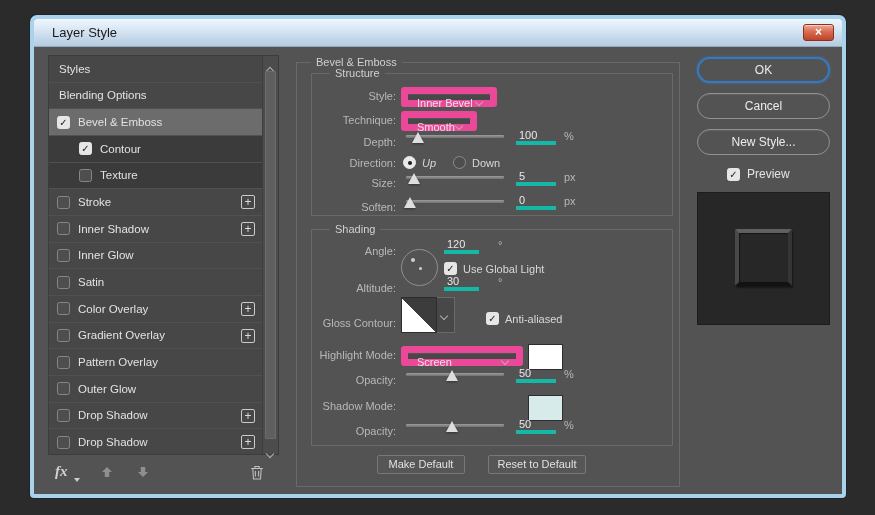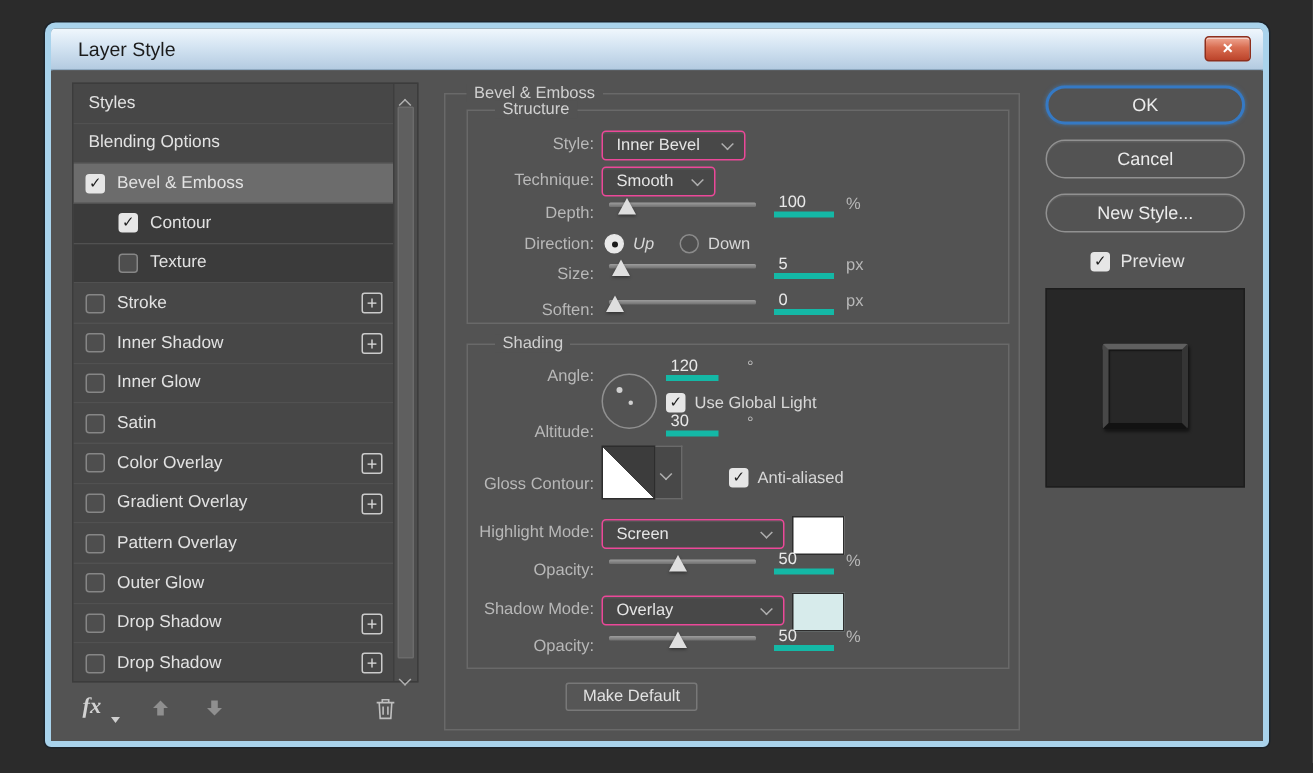--- a/index.html
+++ b/index.html
@@ -79,21 +79,21 @@
     border:1px solid #696969; }
   .legend { position:absolute; top:-7px; font-size:11px; color:#d0d0d0;
     background:#535353; padding:0 5px; }
   .fieldset { position:absolute; border:1px solid #696969; }
   .fs-structure { left:14px; top:10px; width:362px; height:143px; }
   .fs-shading  { left:14px; top:166px; width:362px; height:217px;text-align:center; }
 
   .flabel { position:absolute; left:5px; width:94px; text-align:right;
     color:#b8b8b8; font-size:11px; }
   .dd { position:absolute; height:20px; background:#484848;
-    border:1px solid #ec4899; border-radius:3px;
+    border:7px solid #ec4899; border-radius:3px;
     box-shadow:inset 0 1px 0 rgba(255,255,255,.07);
     color:#e5e5e5; font-size:11px; line-height:18px; padding-left:9px; cursor:pointer; }
   .dd .chev { position:absolute; right:8px; top:5px; }
   .slider { position:absolute; width:98px; height:14px; cursor:pointer; }
   .slider .track { position:absolute; left:0; right:0; top:6px; height:3px;
     background:linear-gradient(to bottom,#9d9d9d,#707070); border-radius:1px; }
   .slider .thumb { position:absolute; top:3px; margin-left:-6px; width:0; height:0;
     border-left:6px solid transparent; border-right:6px solid transparent;
     border-bottom:11px solid #dedede; filter:drop-shadow(0 1px 1px rgba(0,0,0,.4)); }
   .vfield { position:absolute; width:40px; height:16px; color:#e8e8e8; font-size:11px;
@@ -332,34 +332,32 @@
 
       <span class="flabel" style="top:311px;">Opacity:</span>
       <div class="slider" style="left:109px; top:304px;">
         <div class="track"></div>
         <div class="thumb" style="left: 47%;"></div>
       </div>
       <span class="vfield" style="left:219px; top:304px;">50</span>
       <span class="unit" style="left:267px; top:305px;">%</span>
 
       <span class="flabel" style="top:337px;">Shadow Mode:</span>
-      <div class="dd" style="left:104px; top:334px; width:122px;">
-        <span>Overlay</span><span class="chev down"></span>
-      </div>
       <span class="swatch" style="left: 231px; top: 332px; background: rgb(215, 235, 235);"></span>
 
       <span class="flabel" style="top:362px;">Opacity:</span>
       <div class="slider" style="left:109px; top:355px;">
         <div class="track"></div>
         <div class="thumb" style="left: 47%;"></div>
       </div>
       <span class="vfield" style="left:219px; top:355px;">50</span>
       <span class="unit" style="left:267px; top:356px;">%</span>
 
       <div class="def-btn" style="left:80px; width:88px;">Make Default</div>
+      <div class="def-btn" style="left:191px; width:98px;">Reset to Default</div>
     </div>
 
     <div class="right-col">
       <div class="pill focused" style="top:0;">OK</div>
       <div class="pill" style="top:36px;">Cancel</div>
       <div class="pill" style="top:72px;">New Style...</div>
       <div class="preview-row">
         <span class="ckbx on" style="position:relative;">✓</span>
         <span style="color:#e4e4e4; font-size:12px; margin-left:7px;">Preview</span>
       </div>

